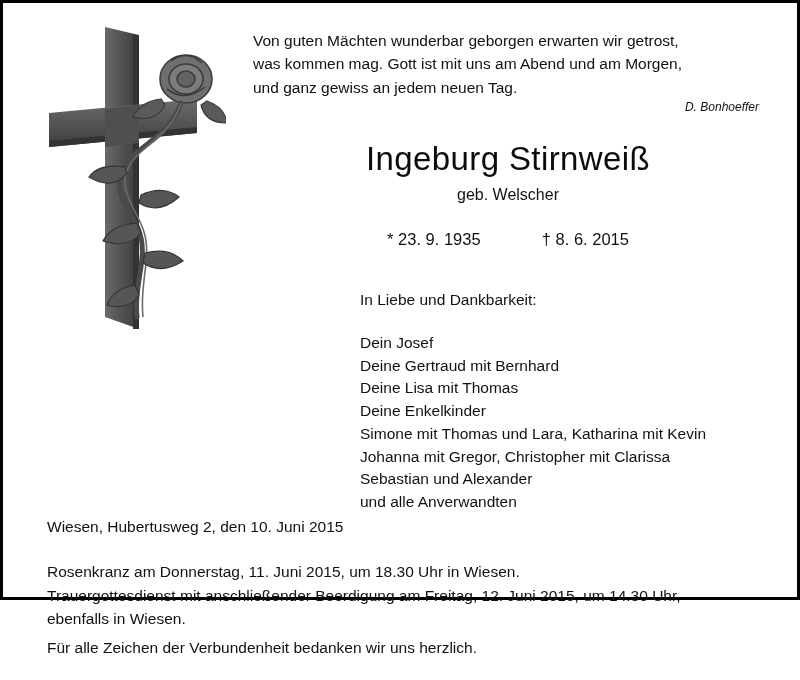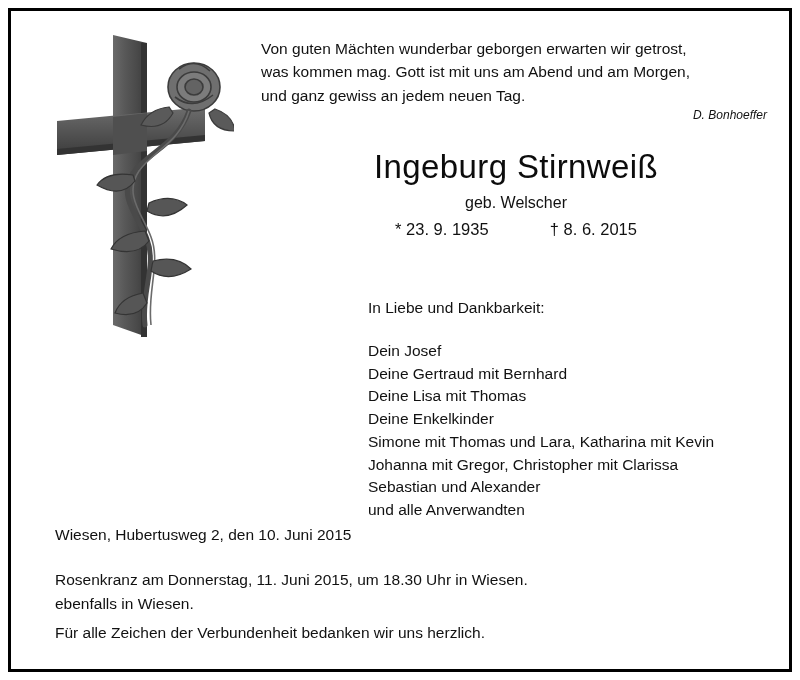--- a/index.html
+++ b/index.html
@@ -11,22 +11,21 @@
     width: 800px;
     height: 680px;
     font-family: "Liberation Sans", sans-serif;
     color: #000000;
     overflow: hidden;
   }
   .notice {
     position: relative;
     box-sizing: border-box;
     width: 800px;
-    height: 680px;
-    padding: 8px;
+    height: 600px;
     background: #ffffff;
   }
   .notice-frame {
     box-sizing: border-box;
     width: 100%;
     height: 100%;
     border: 3px solid #000000;
     position: relative;
     background: #ffffff;
   }
@@ -78,21 +77,21 @@
     line-height: 1.12;
     color: #0c0c0c;
   }
   .maiden-name {
     font-size: 16px;
     margin-top: 8px;
     color: #111;
   }
   .dates {
     font-size: 16.5px;
-    margin-top: 8px;
+    margin-top: 26px;
     color: #111;
   }
   .dates .sep { display: inline-block; width: 52px; }
 
   
   .mourners {
     position: absolute;
     left: 357px;
     top: 286px;
     font-size: 15.5px;
@@ -198,20 +197,21 @@
         <div class="m-line">Simone mit Thomas und Lara, Katharina mit Kevin</div>
         <div class="m-line">Johanna mit Gregor, Christopher mit Clarissa</div>
         <div class="m-line">Sebastian und Alexander</div>
         <div class="m-line">und alle Anverwandten</div>
       </div>
 
       <div class="footer">
         <div class="place-date">Wiesen, Hubertusweg 2, den 10. Juni 2015</div>
         <div class="services">
           <div class="f-line">Rosenkranz am Donnerstag, 11. Juni 2015, um 18.30 Uhr in Wiesen.</div>
+          <div class="f-line">Trauergottesdienst mit anschließender Beerdigung am Freitag, 12. Juni 2015, um 14.30 Uhr,</div>
           <div class="f-line">ebenfalls in Wiesen.</div>
         </div>
         <div class="thanks">Für alle Zeichen der Verbundenheit bedanken wir uns herzlich.</div>
       </div>
 
     </div>
   </div>
 </div>
 
 </body></html>

